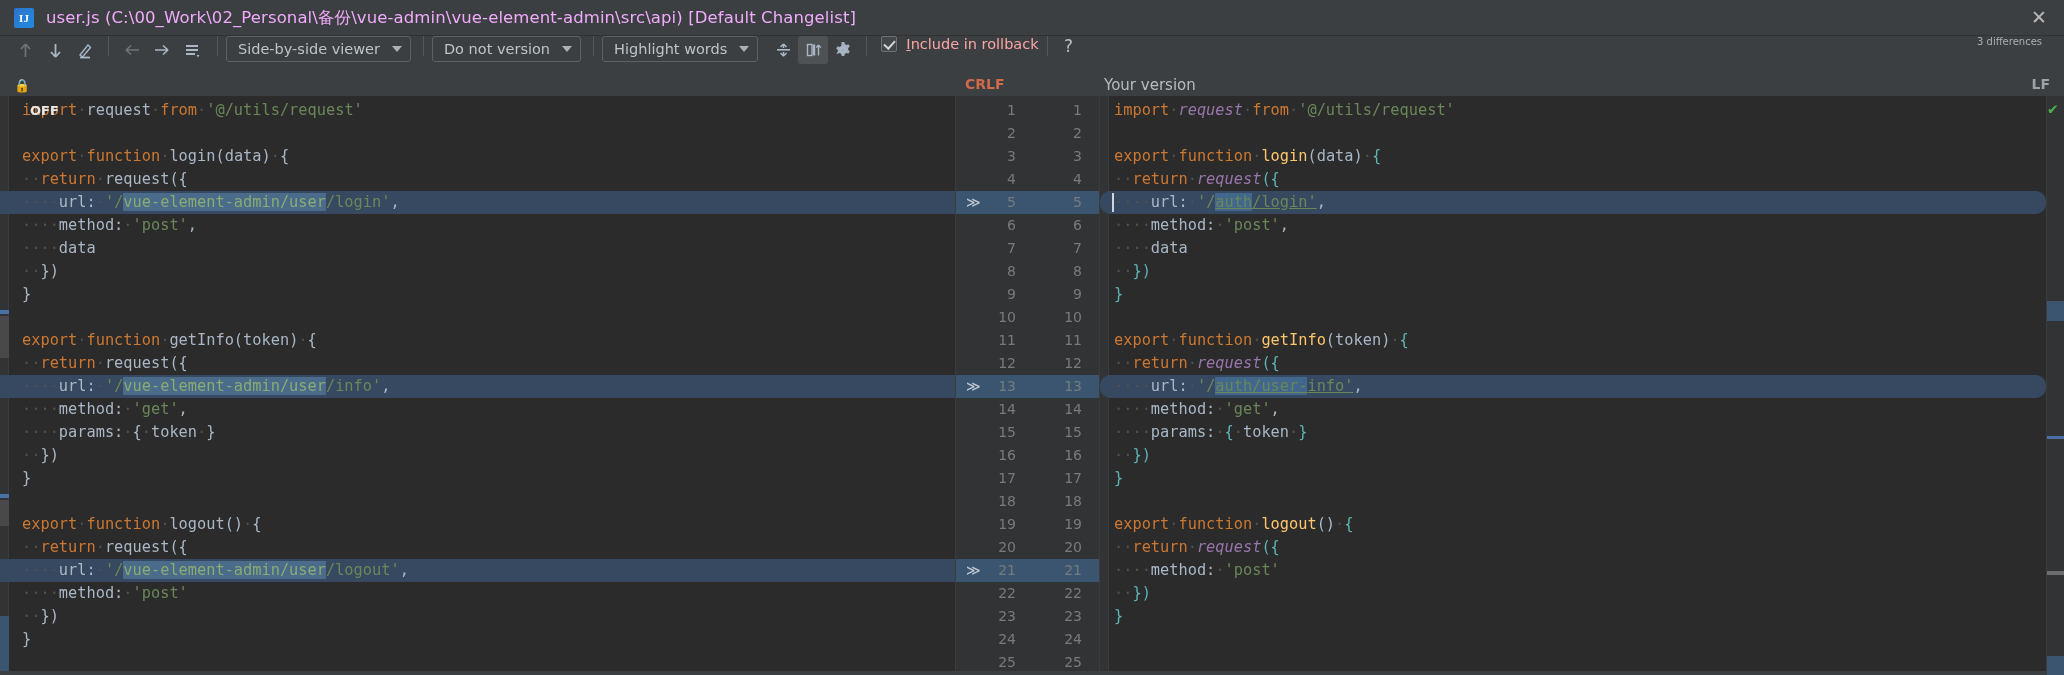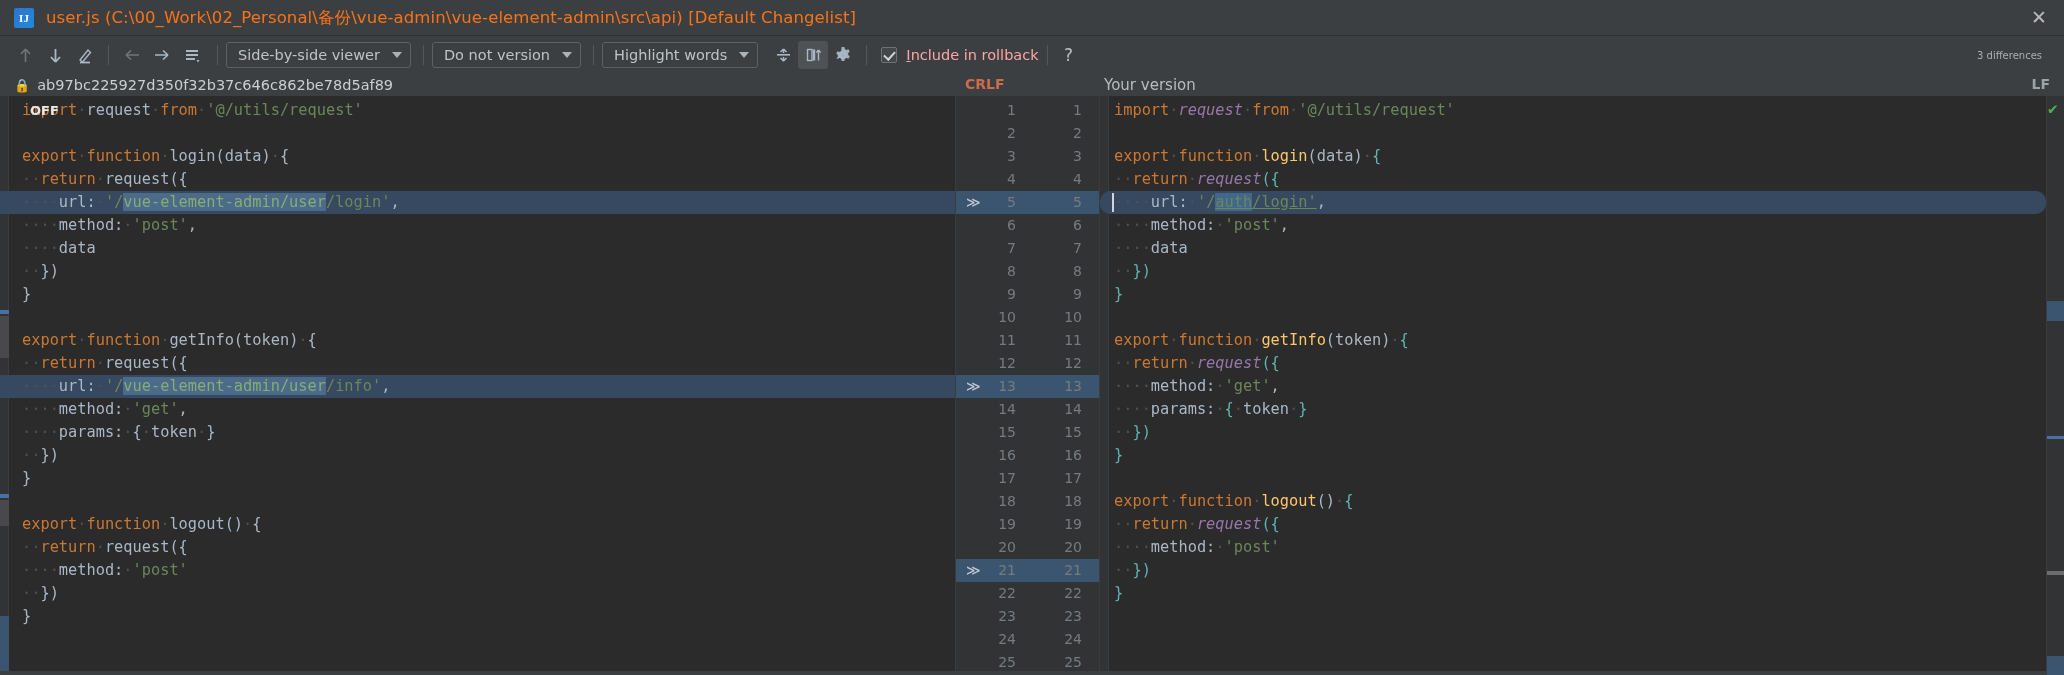--- a/index.html
+++ b/index.html
@@ -23,40 +23,40 @@
     width: 20px; height: 20px;
     background: linear-gradient(135deg,#2d74c9 0%,#1f8ae0 100%);
     border-radius: 2px;
     display: flex; align-items: center; justify-content: center;
     color: #fff; font-size: 11px; font-weight: bold;
     font-family: "Liberation Serif", serif;
     flex: 0 0 auto;
     margin-right: 12px;
   }
   .title-text {
-    color: #f97316;
+    color: #f0abfc;
     font-size: 16.5px;
     font-family: "DejaVu Sans", sans-serif;
     white-space: nowrap;
     letter-spacing: .1px;
   }
   .titlebar-spacer { flex: 1 1 auto; }
   .close-btn {
     width: 30px; height: 26px;
     display: flex; align-items: center; justify-content: center;
     color: #b9b9b9; font-size: 19px; line-height: 1;
     cursor: default;
   }
 
   
   .toolbar {
     height: 38px;
     background: #3c3f41;
     display: flex;
-    align-items: center;
+    align-items: flex-start;
     padding: 0 8px 0 10px;
     gap: 0px;
   }
   .tb-icon {
     width: 30px; height: 28px;
     display: flex; align-items: center; justify-content: center;
     color: #a9b7c6;
     flex: 0 0 auto;
   }
   .tb-icon.dim { color: #6f7679; }
@@ -401,21 +401,20 @@
   <div class="help-btn">?</div>
 
   <div class="tb-spacer"></div>
 
   <div class="diffcount">3 differences</div>
 </div>
 
 <div class="subheader">
   <div class="hash-wrap">
     <span class="lock-icon">🔒</span>
-    <span class="hash-text">ab97bc225927d350f32b37c646c862be78d5af89</span>
   </div>
   <div class="crlf">CRLF</div>
   <div class="yourver">Your version</div>
   <div class="lf">LF</div>
 </div>
 
 <div class="diffbody">
 
   <div class="pane-left">
     <div class="leftmargin"></div>
@@ -440,20 +439,21 @@
         <div class="ln"><span class="dot"></span><span class="kw">export</span><span class="dot">·</span><span class="kw">function</span><span class="dot">·</span><span class="plain">getInfo</span><span class="punc">(</span><span class="plain">token</span><span class="punc">)</span><span class="dot">·</span><span class="punc">{</span></div>
         <div class="ln"><span class="dot">··</span><span class="kw">return</span><span class="dot">·</span><span class="plain">request</span><span class="punc">({</span></div>
         <div class="ln hl-left"><span class="dot">····</span><span class="plain">url</span><span class="punc">:</span><span class="dot">·</span><span class="str">'/</span><span class="str hlword">vue-element-admin/user</span><span class="str">/info'</span><span class="punc">,</span></div>
         <div class="ln"><span class="dot">····</span><span class="plain">method</span><span class="punc">:</span><span class="dot">·</span><span class="str">'get'</span><span class="punc">,</span></div>
         <div class="ln"><span class="dot">····</span><span class="plain">params</span><span class="punc">:</span><span class="dot">·</span><span class="punc">{</span><span class="dot">·</span><span class="plain">token</span><span class="dot">·</span><span class="punc">}</span></div>
         <div class="ln"><span class="dot">··</span><span class="punc">})</span></div>
         <div class="ln"><span class="dot"></span><span class="punc">}</span></div>
         <div class="ln"><span class="dot"></span></div>
         <div class="ln"><span class="dot"></span><span class="kw">export</span><span class="dot">·</span><span class="kw">function</span><span class="dot">·</span><span class="plain">logout</span><span class="punc">()</span><span class="dot">·</span><span class="punc">{</span></div>
         <div class="ln"><span class="dot">··</span><span class="kw">return</span><span class="dot">·</span><span class="plain">request</span><span class="punc">({</span></div>
+        <div class="ln hl-left"><span class="dot">····</span><span class="plain">url</span><span class="punc">:</span><span class="dot">·</span><span class="str">'/</span><span class="str hlword">vue-element-admin/user</span><span class="str">/logout'</span><span class="punc">,</span></div>
         <div class="ln"><span class="dot">····</span><span class="plain">method</span><span class="punc">:</span><span class="dot">·</span><span class="str">'post'</span></div>
         <div class="ln"><span class="dot">··</span><span class="punc">})</span></div>
         <div class="ln"><span class="dot"></span><span class="punc">}</span></div>
         <div class="ln"></div>
       </div>
   </div>
 
   <div class="gutter">
     <div class="gut-rows" id="gutter-rows">
         <div class="gr">
@@ -570,20 +570,21 @@
         <div class="ln"><span class="dot"></span><span class="kwR">export</span><span class="dot">·</span><span class="kwR">function</span><span class="dot">·</span><span class="fnR">login</span><span class="plainR">(</span><span class="plainR">data</span><span class="plainR">)</span><span class="dot">·</span><span class="brR2">{</span></div>
         <div class="ln"><span class="dot">··</span><span class="kwR">return</span><span class="dot">·</span><span class="varR">request</span><span class="brR2">({</span></div>
         <div class="ln hl-right"><span class="caret-bar"></span><span class="dot">····</span><span class="plainR">url</span><span class="plainR">:</span><span class="dot">·</span><span class="strR">'/</span><span class="strR hlword-r strU">auth</span><span class="strR strU">/login'</span><span class="plainR">,</span></div>
         <div class="ln"><span class="dot">····</span><span class="plainR">method</span><span class="plainR">:</span><span class="dot">·</span><span class="strR">'post'</span><span class="plainR">,</span></div>
         <div class="ln"><span class="dot">····</span><span class="plainR">data</span></div>
         <div class="ln"><span class="dot">··</span><span class="brR2">})</span></div>
         <div class="ln"><span class="dot"></span><span class="brR2">}</span></div>
         <div class="ln"><span class="dot"></span></div>
         <div class="ln"><span class="dot"></span><span class="kwR">export</span><span class="dot">·</span><span class="kwR">function</span><span class="dot">·</span><span class="fnR">getInfo</span><span class="plainR">(</span><span class="plainR">token</span><span class="plainR">)</span><span class="dot">·</span><span class="brR2">{</span></div>
         <div class="ln"><span class="dot">··</span><span class="kwR">return</span><span class="dot">·</span><span class="varR">request</span><span class="brR2">({</span></div>
+        <div class="ln hl-right"><span class="dot">····</span><span class="plainR">url</span><span class="plainR">:</span><span class="dot">·</span><span class="strR">'/</span><span class="strR hlword-r strU">auth/user-</span><span class="strR strU">info'</span><span class="plainR">,</span></div>
         <div class="ln"><span class="dot">····</span><span class="plainR">method</span><span class="plainR">:</span><span class="dot">·</span><span class="strR">'get'</span><span class="plainR">,</span></div>
         <div class="ln"><span class="dot">····</span><span class="plainR">params</span><span class="plainR">:</span><span class="dot">·</span><span class="brR2">{</span><span class="dot">·</span><span class="plainR">token</span><span class="dot">·</span><span class="brR2">}</span></div>
         <div class="ln"><span class="dot">··</span><span class="brR2">})</span></div>
         <div class="ln"><span class="dot"></span><span class="brR2">}</span></div>
         <div class="ln"><span class="dot"></span></div>
         <div class="ln"><span class="dot"></span><span class="kwR">export</span><span class="dot">·</span><span class="kwR">function</span><span class="dot">·</span><span class="fnR">logout</span><span class="plainR">()</span><span class="dot">·</span><span class="brR2">{</span></div>
         <div class="ln"><span class="dot">··</span><span class="kwR">return</span><span class="dot">·</span><span class="varR">request</span><span class="brR2">({</span></div>
         <div class="ln"><span class="dot">····</span><span class="plainR">method</span><span class="plainR">:</span><span class="dot">·</span><span class="strR">'post'</span></div>
         <div class="ln"><span class="dot">··</span><span class="brR2">})</span></div>
         <div class="ln"><span class="dot"></span><span class="brR2">}</span></div>

